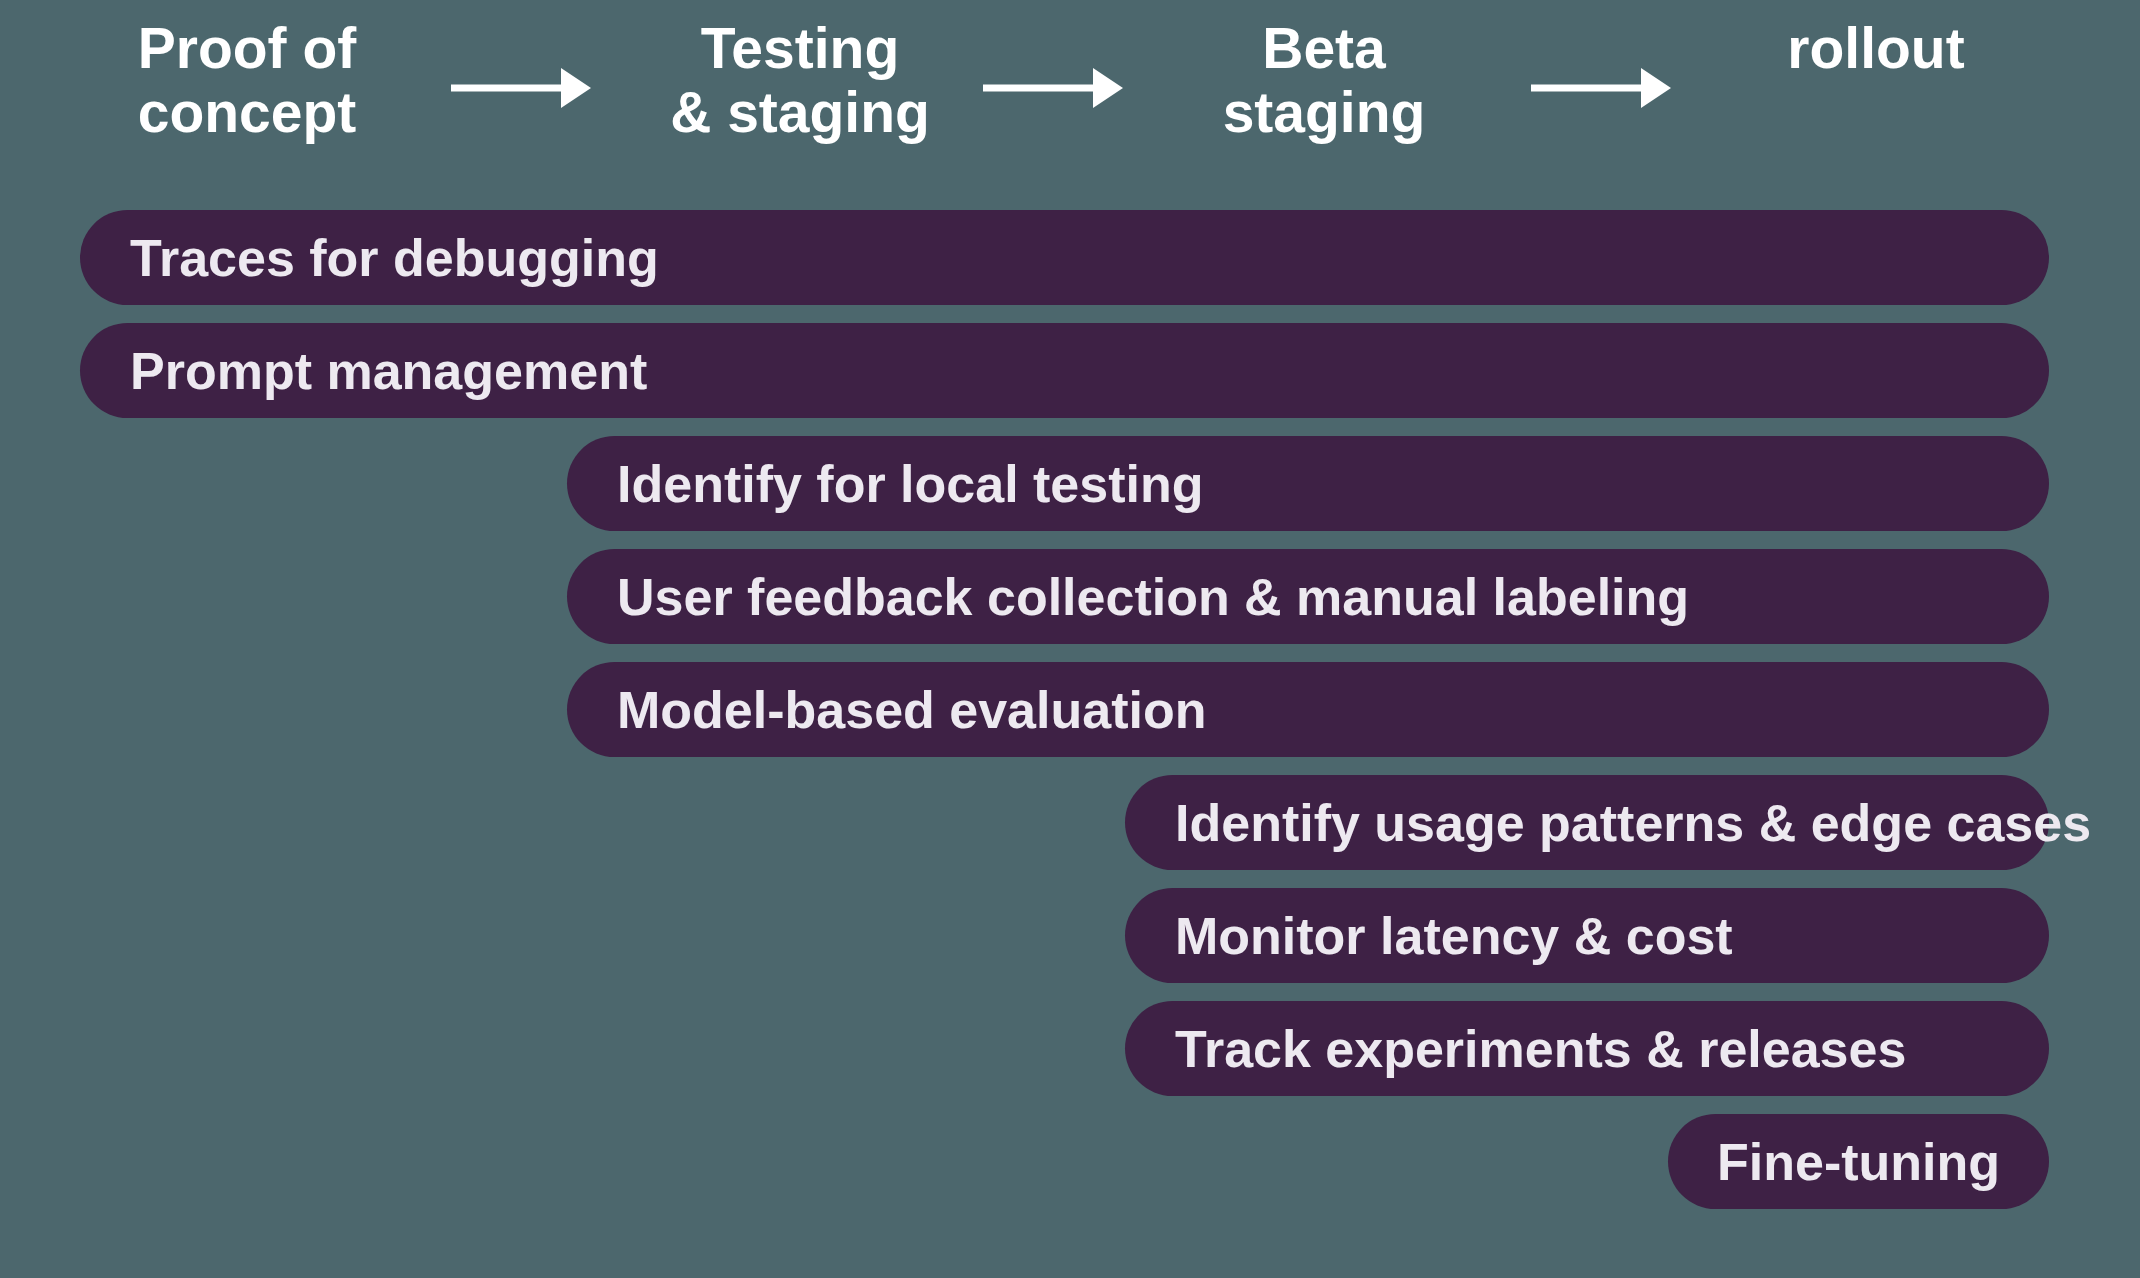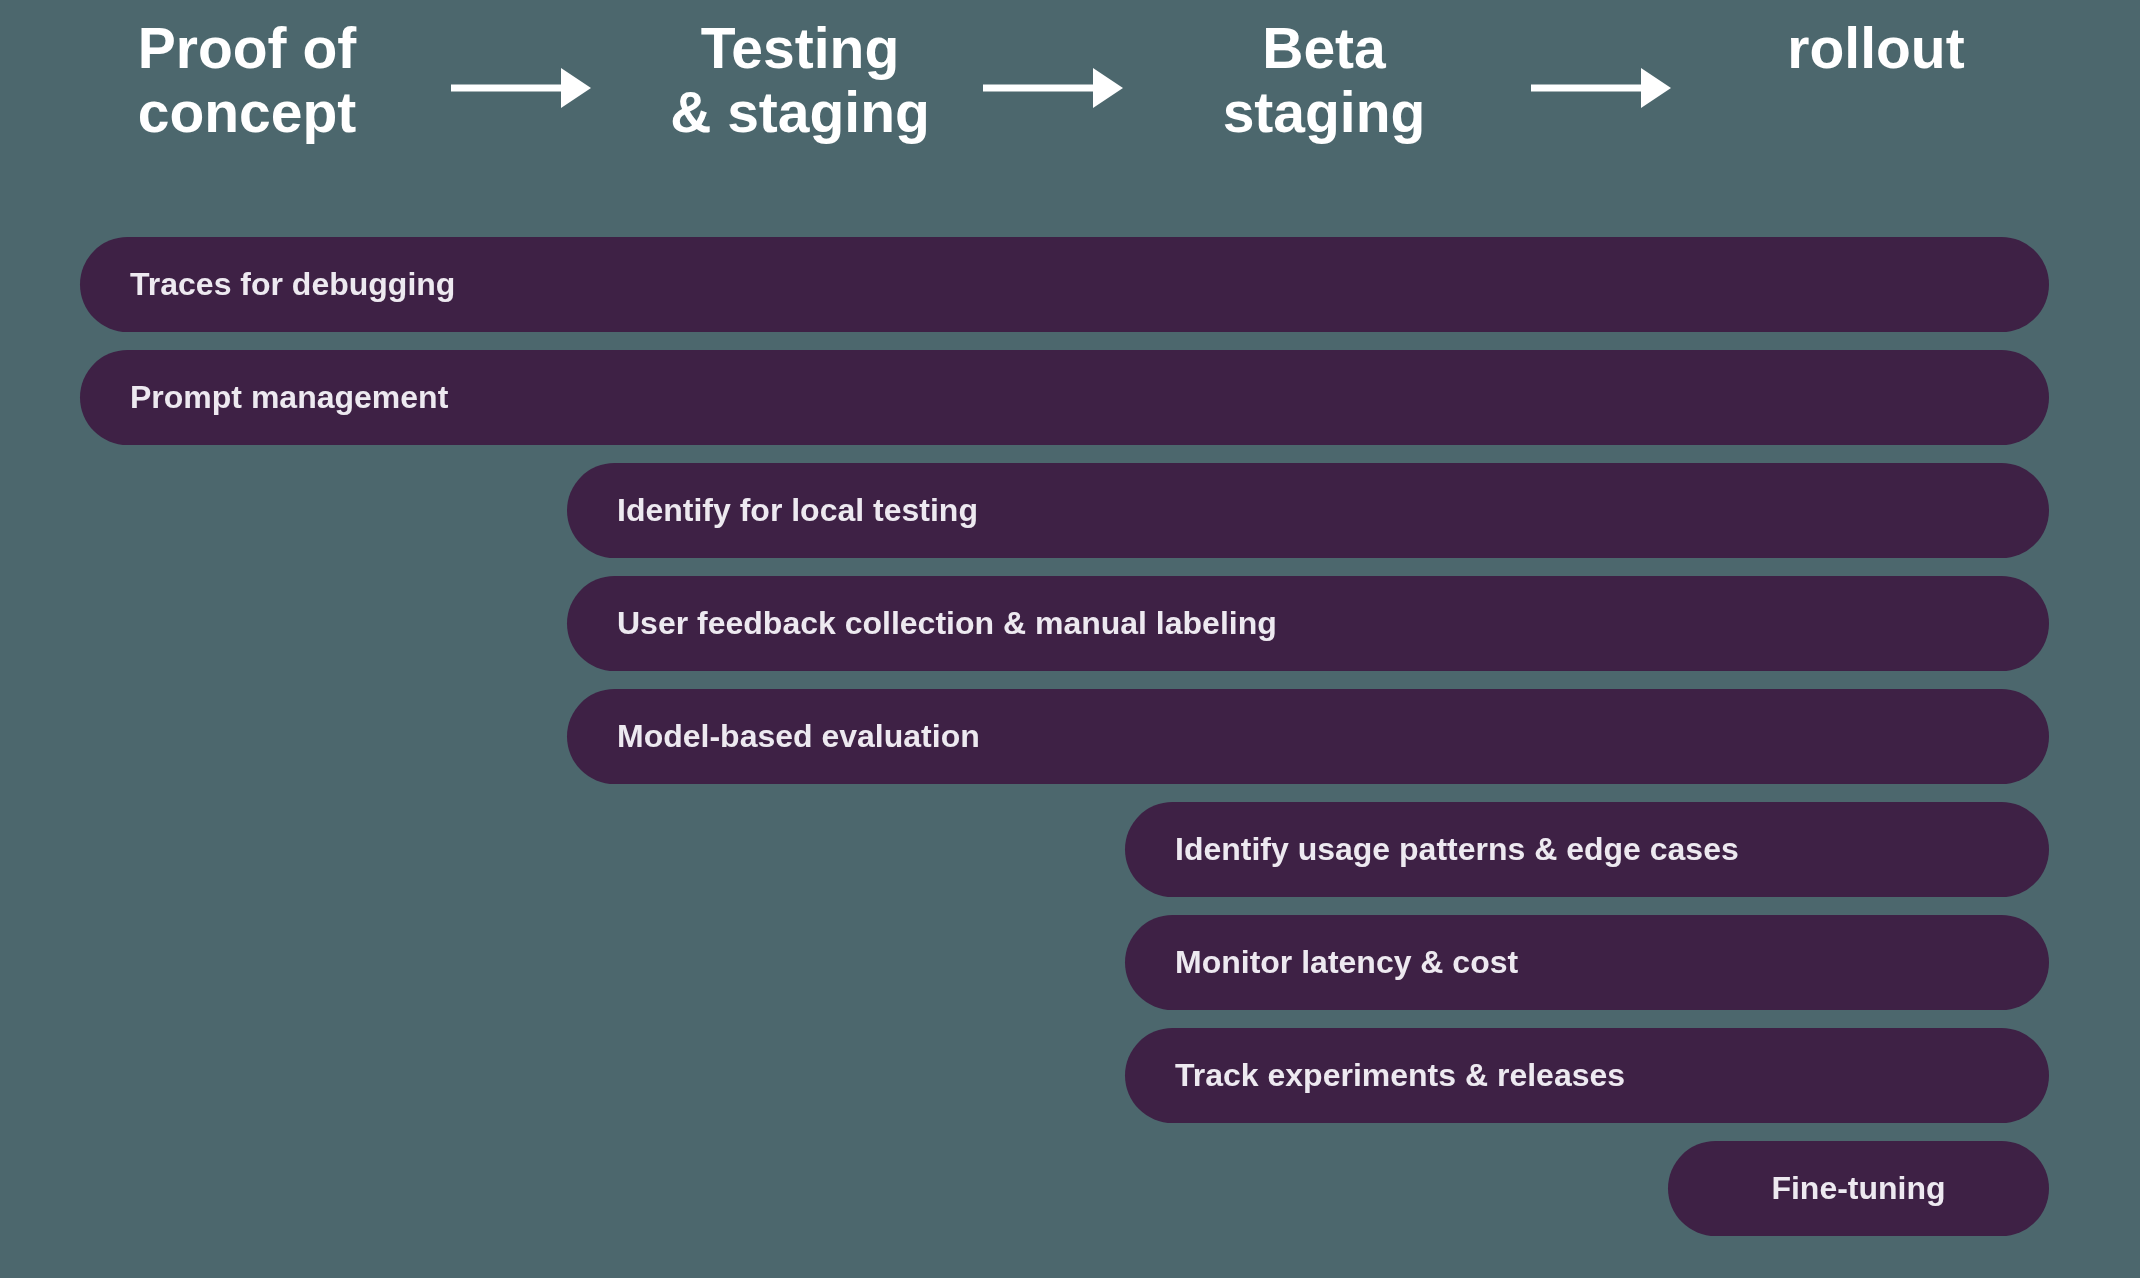--- a/index.html
+++ b/index.html
@@ -48,28 +48,27 @@
   .arrow-3 { left: 1529px; }  
 
   
   .bar {
     position: absolute;
     right: 91px;
     height: 95px;
     border-radius: 48px;
     background: var(--bar, #3E2145);
     color: var(--bar-text, #EDE9F0);
-    font-size: 32px;
+    font-size: 52px;
     font-weight: 700;
     display: flex;
     align-items: center;
     padding-left: 50px;
     box-sizing: border-box;
     white-space: nowrap;
-    margin-top: 27px;
   }
   .bar.center {
     justify-content: center;
     padding-left: 0;
   }
   
   .r1 { top: 210px; }
   .r2 { top: 323px; }
   .r3 { top: 436px; }
   .r4 { top: 549px; }

